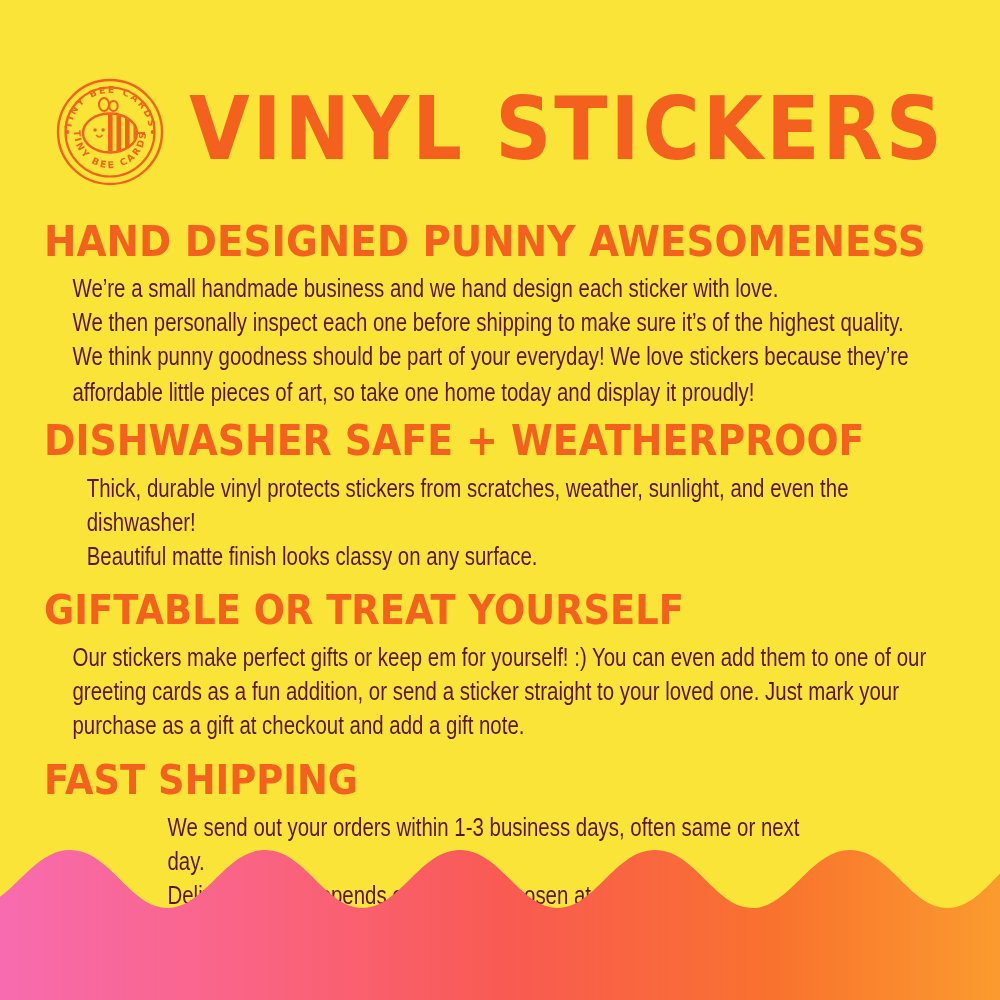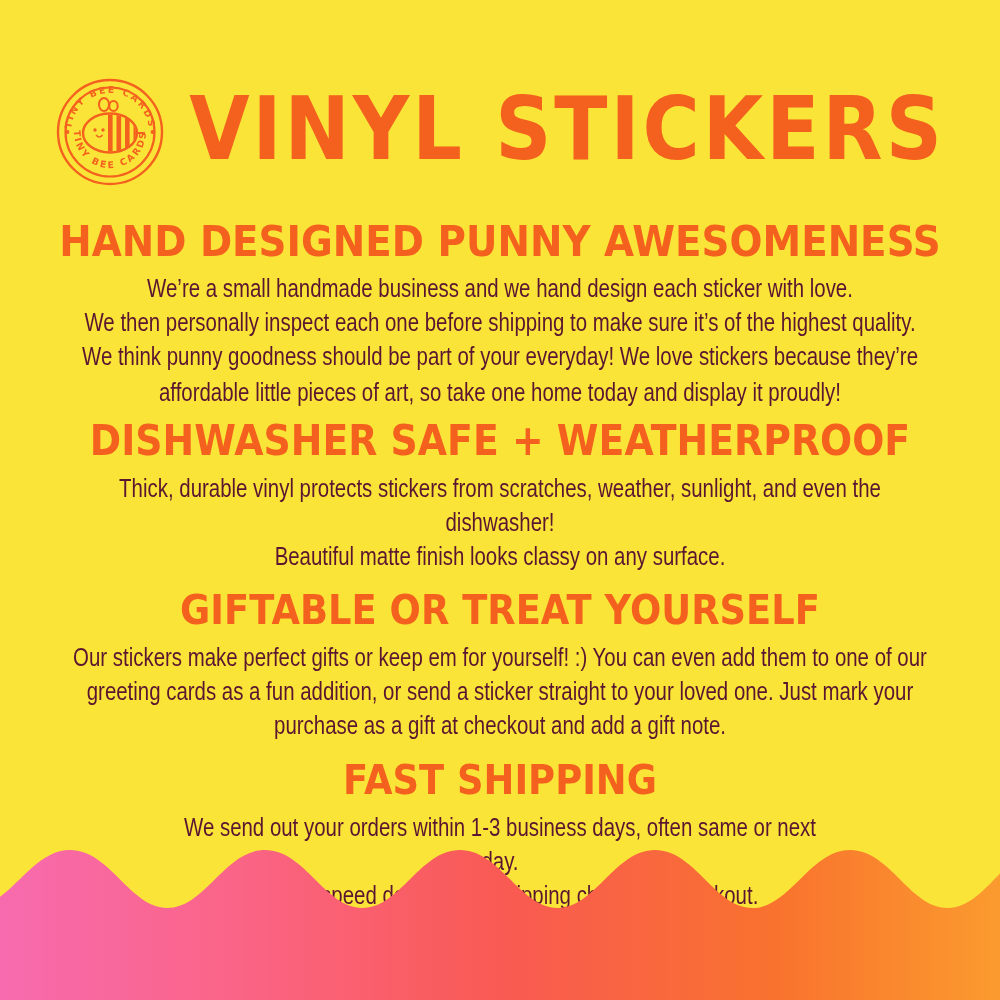--- a/index.html
+++ b/index.html
@@ -56,21 +56,21 @@
 
   
   .sections {
     position: absolute;
     top: 218px;
     left: 0;
     width: 1000px;
     padding: 0 30px;
     box-sizing: border-box;
   }
-  .section { text-align: center; }
+  .section { text-align: left; }
   .section + .section { margin-top: 30px; }
 
   .section-heading {
     font-family: "DejaVu Sans", sans-serif;
     font-weight: 700;
     color: #F4601E;
     font-size: 38px;
     line-height: 1.15;
     letter-spacing: 0px;
     margin: 0 0 8px 0;

